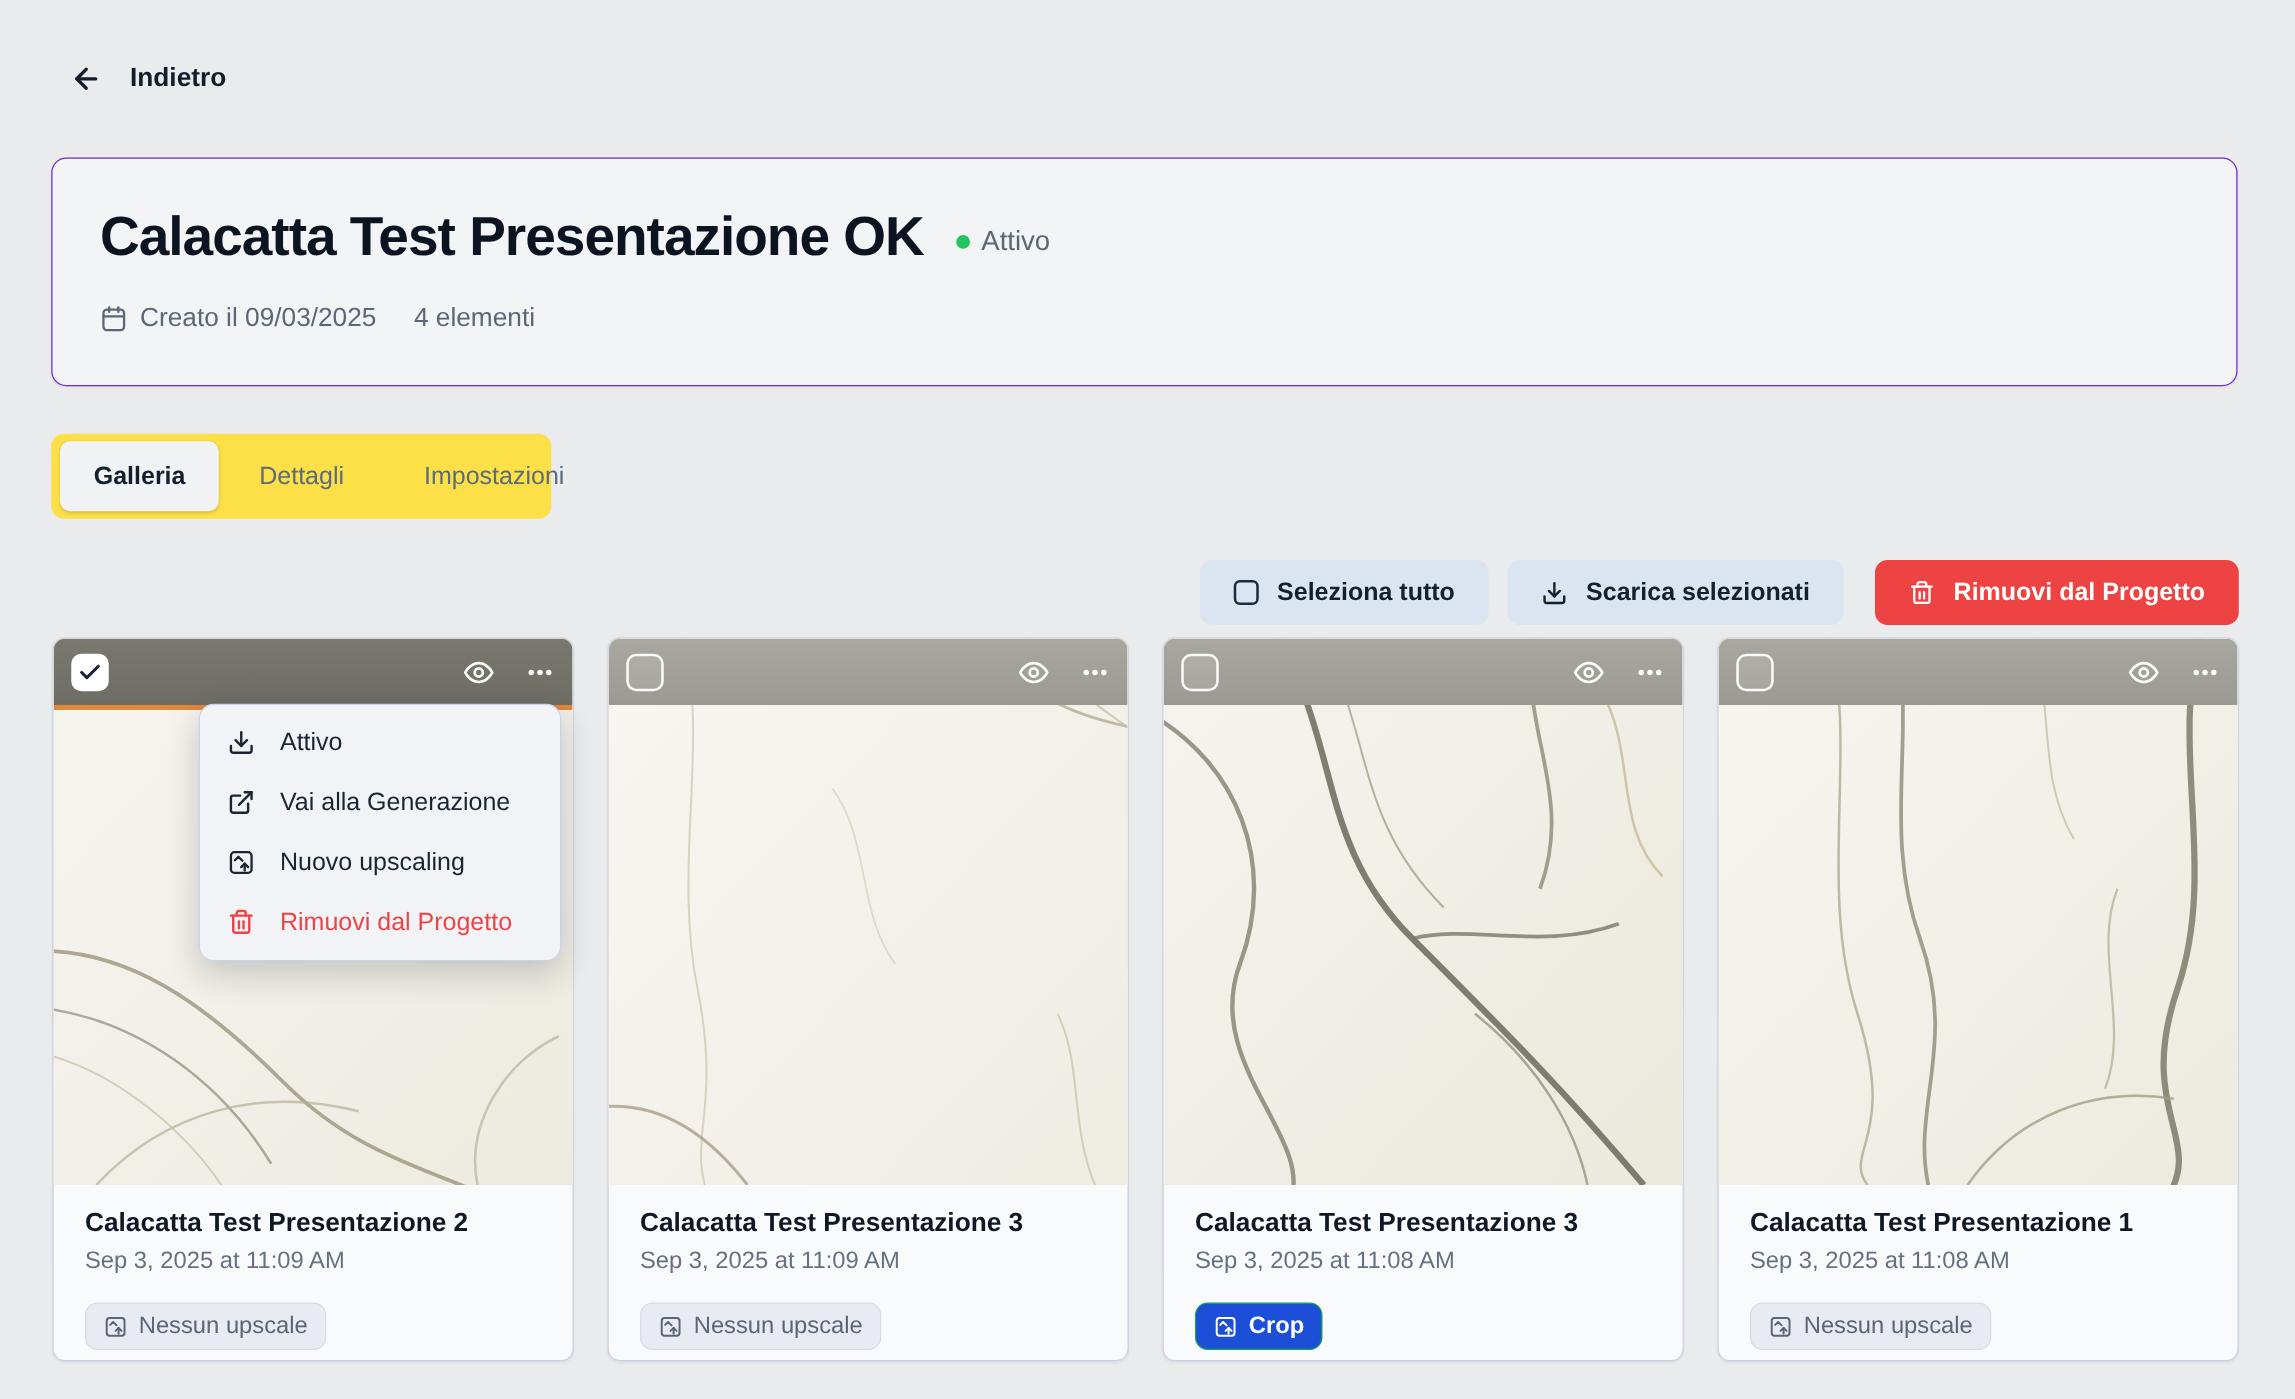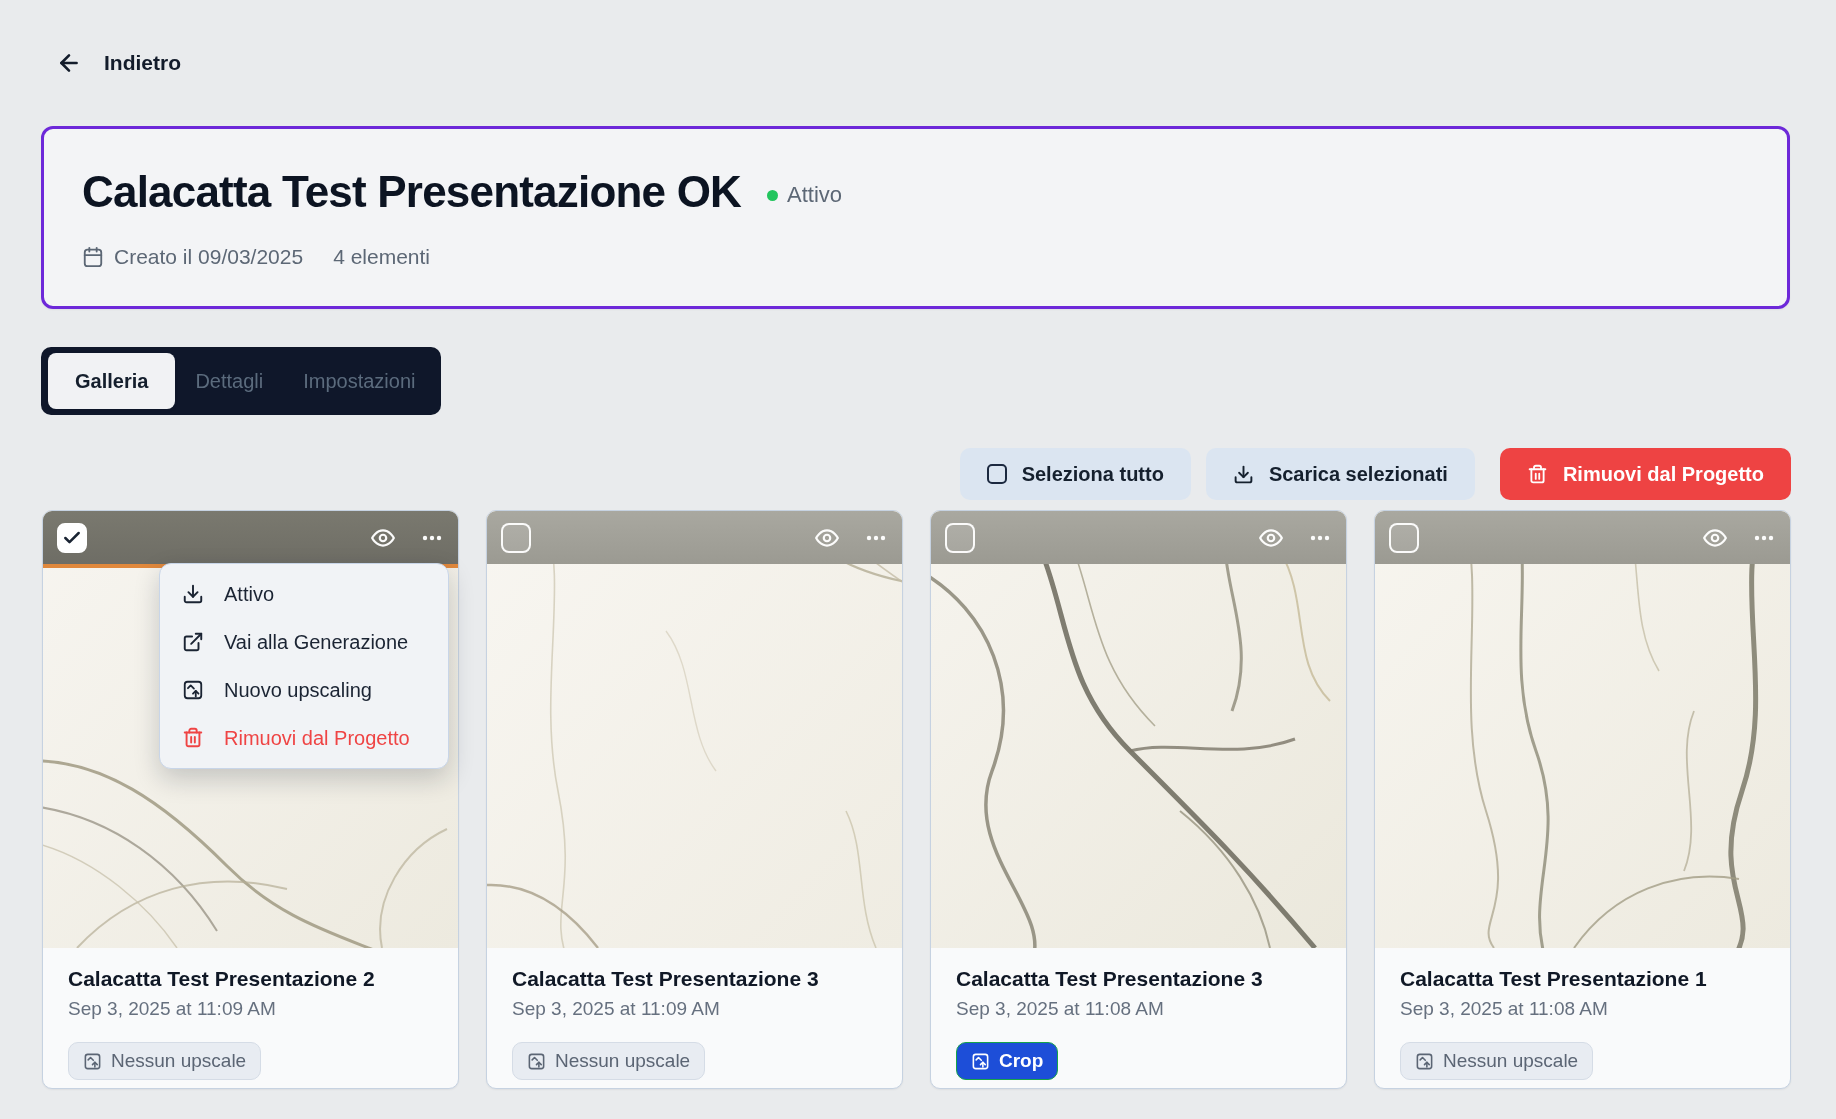--- a/index.html
+++ b/index.html
@@ -21,21 +21,21 @@
     justify-content: space-between;
   }
   .back-row .arrow { width: 26px; height: 26px; color: #131c2b; }
   .back-label { font-size: 21px; font-weight: 700; color: #131c2b; }
 
   
   .header-card {
     position: absolute; left: 41px; top: 126px;
     width: 1749px; height: 183px;
     background: #f3f4f6;
-    border: 3px solid #6d28d9;
+    border: 1px solid #6d28d9;
     border-radius: 12px;
     box-shadow: 0 1px 2px rgba(16,24,40,.05);
     padding: 36px 38px 0 38px;
   }
   .title-row { display: flex; align-items: center; gap: 16px; }
   .project-title {
     font-size: 44px; font-weight: 800; letter-spacing: -0.8px;
     color: #0c1422; line-height: 54px;
   }
   .status { display: flex; align-items: center; gap: 9px; margin-left: 10px; margin-top: 6px; }
@@ -45,28 +45,28 @@
     display: flex; align-items: center; gap: 30px;
     margin-top: 26px; color: #5c6775; font-size: 21px;
   }
   .meta-item { display: flex; align-items: center; gap: 10px; }
   .meta-item .icon { width: 22px; height: 22px; color: #5c6775; }
 
   
   .tabs {
     position: absolute; left: 41px; top: 347px;
     width: 400px; height: 68px;
-    background: #0f172a;
+    background: #fde047;
     border-radius: 10px;
     display: flex; align-items: center;
     padding: 6px 7px;
   }
   .tab {
     height: 56px; display: flex; align-items: center;
-    padding: 0 20px; font-size: 20px; color: #5b6b7d; cursor: pointer;
+    padding: 0 32px; font-size: 20px; color: #5b6b7d; cursor: pointer;
     border-radius: 8px; white-space: nowrap;
   }
   .tab.active {
     background: #f1f2f4; color: #141e2c; font-weight: 700;
     box-shadow: 0 1px 3px rgba(16,24,40,.18);
     padding: 0 27px;
   }
 
   
   .actions {

